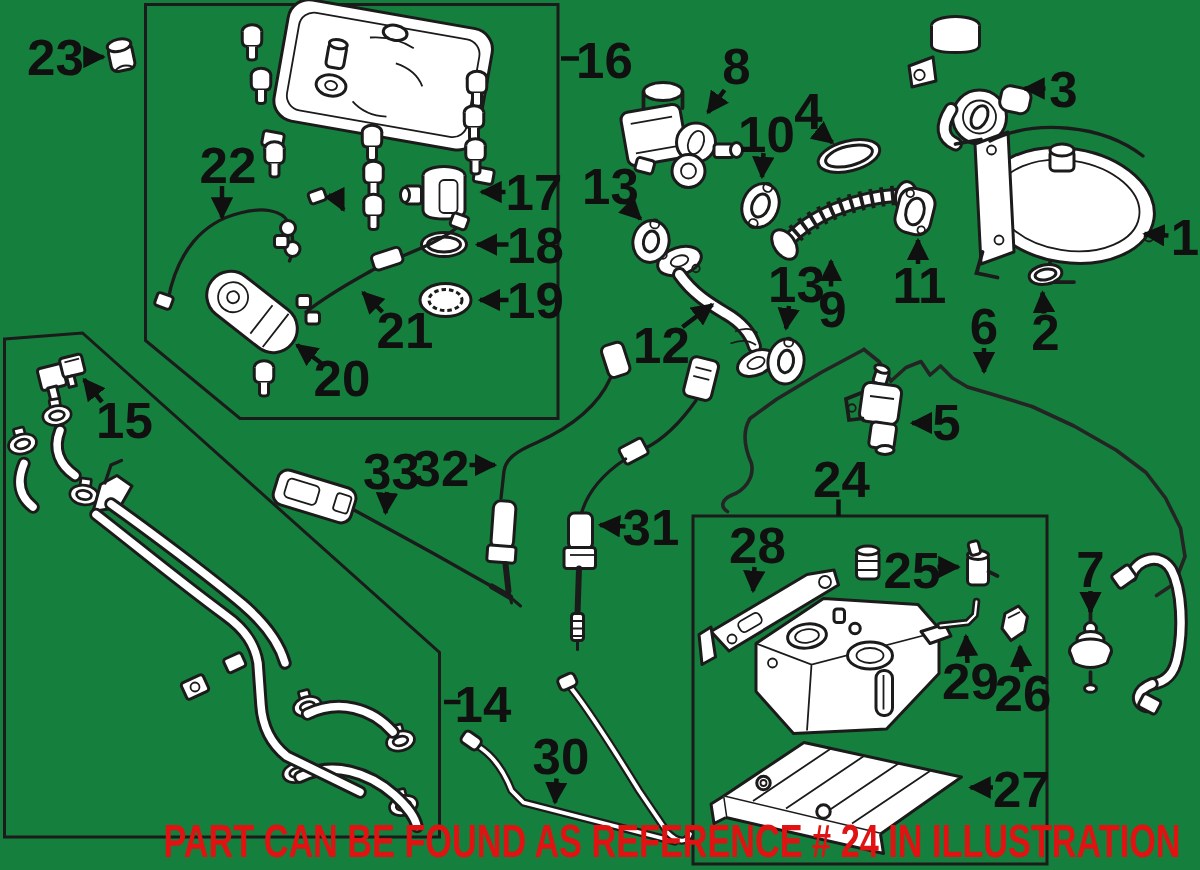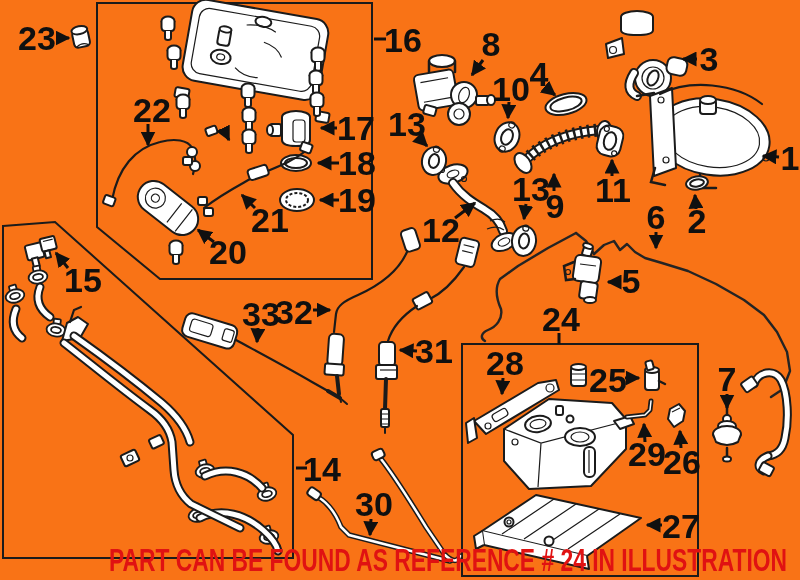--- a/index.html
+++ b/index.html
@@ -1,16 +1,16 @@
 <!DOCTYPE html>
 <html><head>
 <meta charset="utf-8">
 <style>
   html,body{margin:0;padding:0;background:#fff;}
-  .stage{position:relative;width:800px;height:580px;background:#f97316;overflow:hidden;}
+  .stage{position:relative;width:800px;height:580px;background:#15803d;overflow:hidden;}
   svg{display:block;}
   .box{fill:none;stroke:#1b1b1b;stroke-width:2;}
   .p{fill:#fff;stroke:#1b1b1b;stroke-width:2;stroke-linejoin:round;}
   .thin{fill:none;stroke:#1b1b1b;stroke-width:1.2;}
   .p2{fill:none;stroke:#1b1b1b;stroke-width:2.5;stroke-linecap:round;}
   .wire{fill:none;stroke:#1b1b1b;stroke-width:2.2;stroke-linecap:round;}
   .wire6{fill:none;stroke:#242424;stroke-width:2.4;stroke-linecap:round;stroke-linejoin:round;}
   .hoseO{fill:none;stroke:#1b1b1b;stroke-width:9;stroke-linecap:round;}
   .hoseI{fill:none;stroke:#fff;stroke-width:5;stroke-linecap:round;}
   .pipeO{fill:none;stroke:#1b1b1b;stroke-width:10;stroke-linecap:round;}

